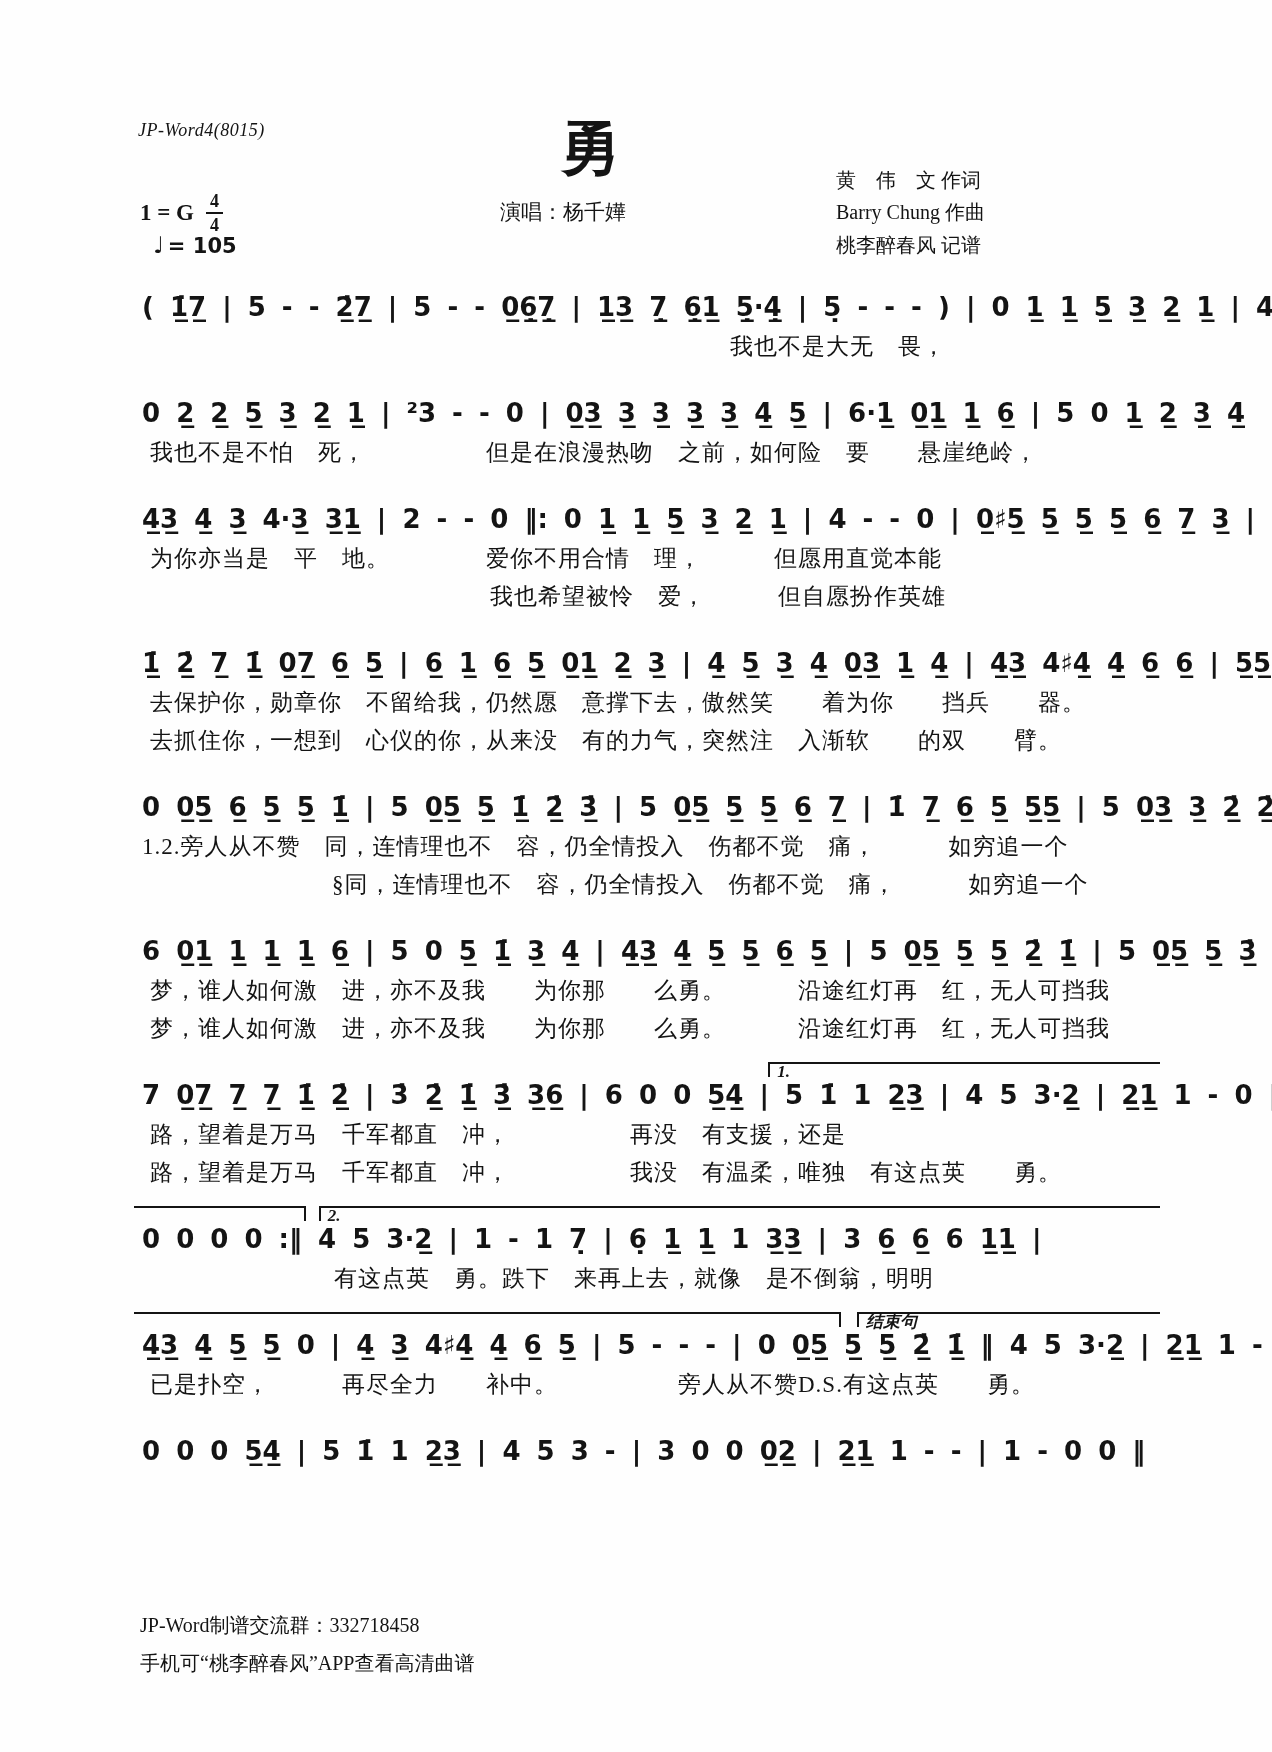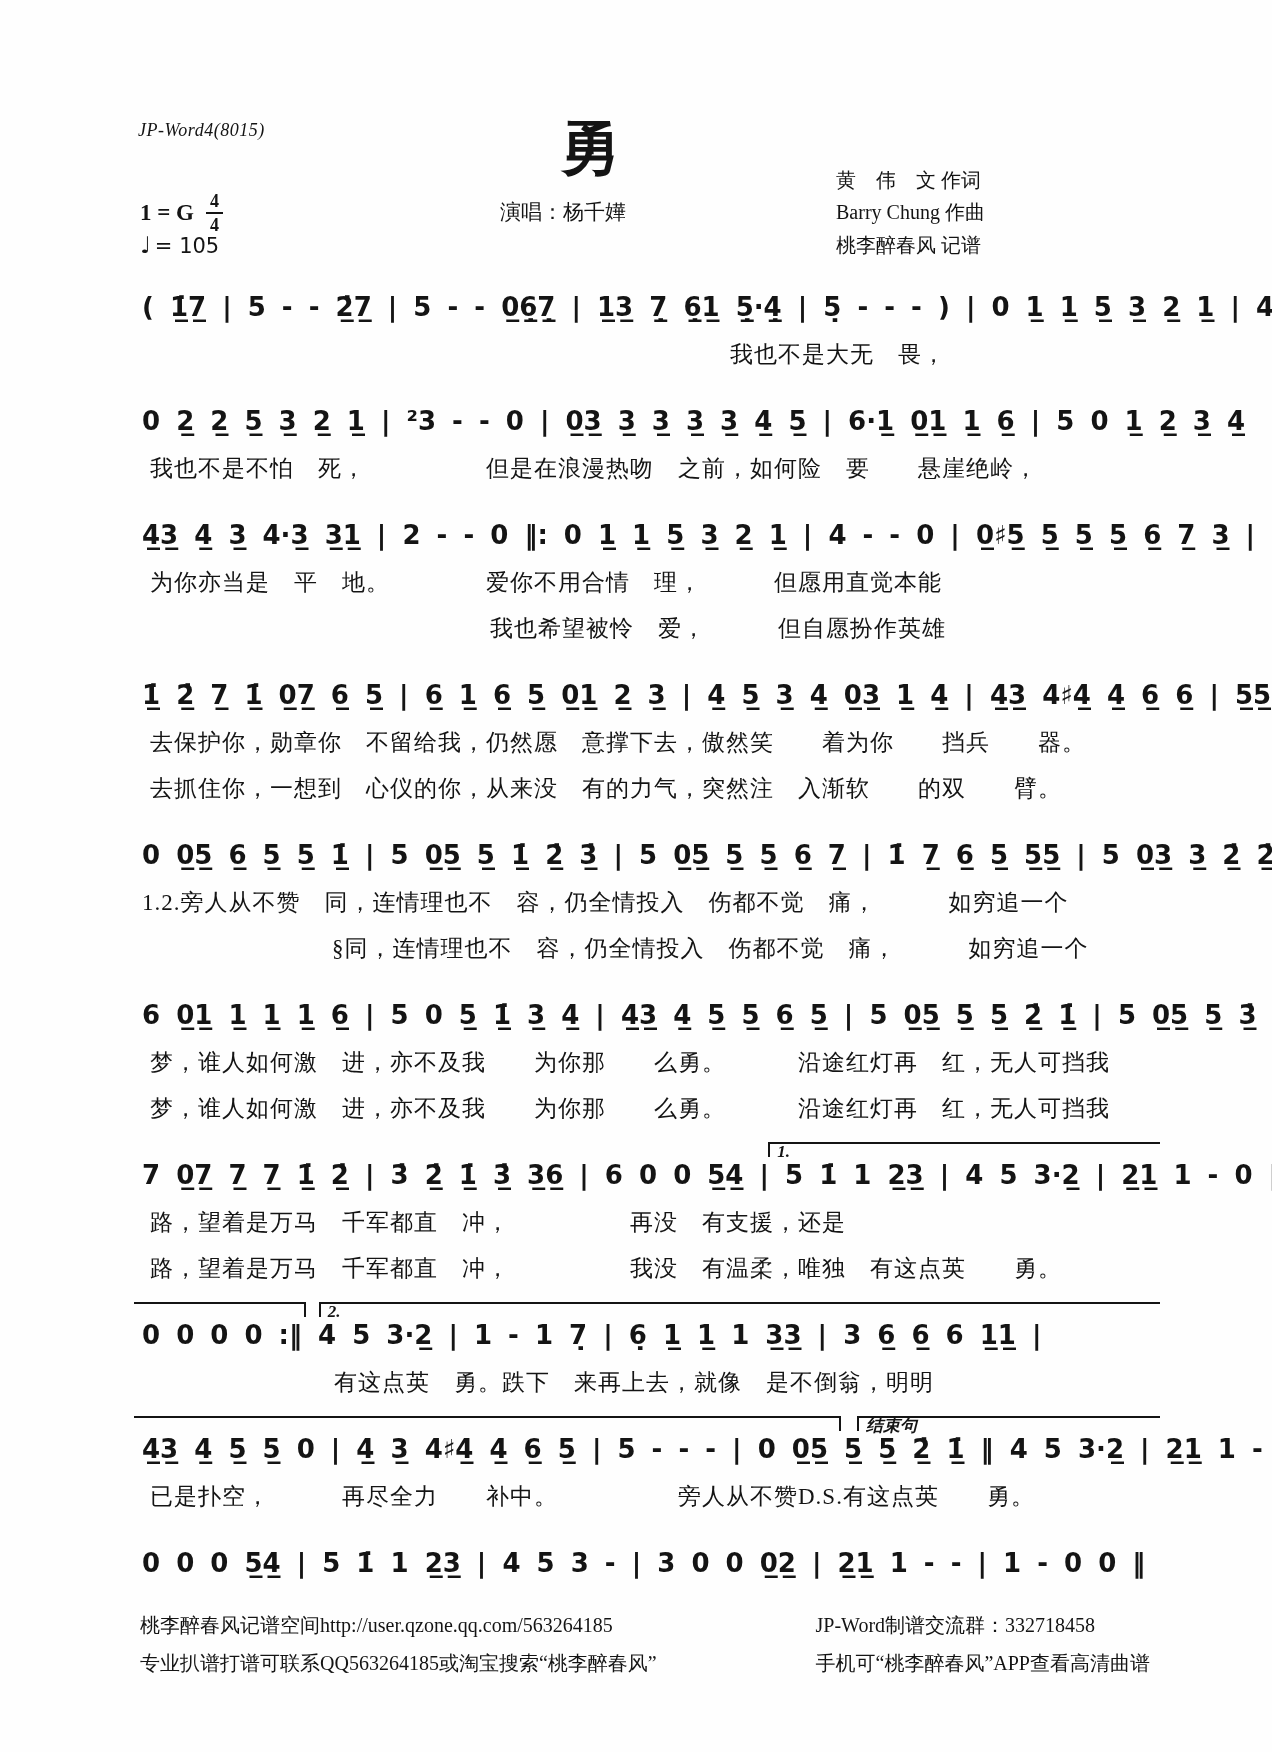--- a/index.html
+++ b/index.html
@@ -9,28 +9,28 @@
   .title{position:absolute;left:0;width:1180px;top:108px;text-align:center;font-size:60px;font-weight:bold;
          font-family:"Liberation Serif",serif;margin:0;}
   .singer{position:absolute;left:500px;top:198px;font-size:21px;}
   .credits{position:absolute;left:836px;top:164px;font-size:20px;line-height:1.62;white-space:pre;}
   .keysig{position:absolute;left:140px;top:194px;font-size:23px;font-weight:bold;
           font-family:"Liberation Serif",serif;}
   .frac{display:inline-block;vertical-align:middle;text-align:center;font-size:18px;line-height:1;
         margin-left:12px;font-weight:bold;position:relative;top:-2px;}
   .frac .num{display:block;border-bottom:2px solid #141414;padding:0 4px 2px;}
   .frac .den{display:block;padding-top:2px;}
-  .tempo{position:absolute;left:140px;top:232px;font-size:21px;font-weight:normal;
+  .tempo{position:absolute;left:153px;top:232px;font-size:21px;font-weight:bold;
          font-family:"DejaVu Sans",sans-serif;}
   .tempo .glyph{font-size:23px;margin-right:4px;}
   .score{position:absolute;left:142px;top:272px;width:1010px;}
   .system{position:relative;padding-top:16px;margin-bottom:14px;}
   .notes{font-family:"DejaVu Sans",sans-serif;font-weight:bold;font-size:26px;line-height:38px;
          white-space:pre;word-spacing:7px;}
-  .lyric{font-size:23px;line-height:35px;white-space:pre;letter-spacing:1px;margin-top:11px;}
+  .lyric{font-size:23px;line-height:35px;white-space:pre;letter-spacing:1px;margin-top:3px;}
   .volta{position:absolute;top:2px;height:15px;border-top:2px solid #141414;box-sizing:border-box;
          font-style:italic;font-weight:bold;font-size:17px;line-height:15px;padding-left:7px;}
   .volta.open{border-left:2px solid #141414;}
   .volta.close{border-right:2px solid #141414;}
   .footer{position:absolute;left:140px;top:1606px;width:1010px;display:flex;justify-content:space-between;
           font-size:20px;line-height:1.9;white-space:pre;}
 </style>
 </head>
 <body>
 
@@ -108,19 +108,17 @@
       <div class="lyric" style="padding-left:8px">已是扑空，　　　再尽全力　　补中。　　　　　旁人从不赞D.S.有这点英　　勇。</div>
     </div>
 
     <div class="system">
       <div class="notes">0 0 0 5̲4̲ | 5 1̇ 1 2̲3̲ | 4 5 3 - | 3 0 0 0̲2̲ | 2̲1̲ 1 - - | 1 - 0 0 ‖</div>
     </div>
 
   </div>
 
   <div class="footer">
-    <div><span>桃李醉春风记谱空间http://user.qzone.qq.com/563264185</span>
-<span>专业扒谱打谱可联系QQ563264185或淘宝搜索“桃李醉春风”</span></div>
     <div><span>JP-Word制谱交流群：332718458</span>
 <span>手机可“桃李醉春风”APP查看高清曲谱</span></div>
   </div>
 
 </div>
 
 </body></html>

